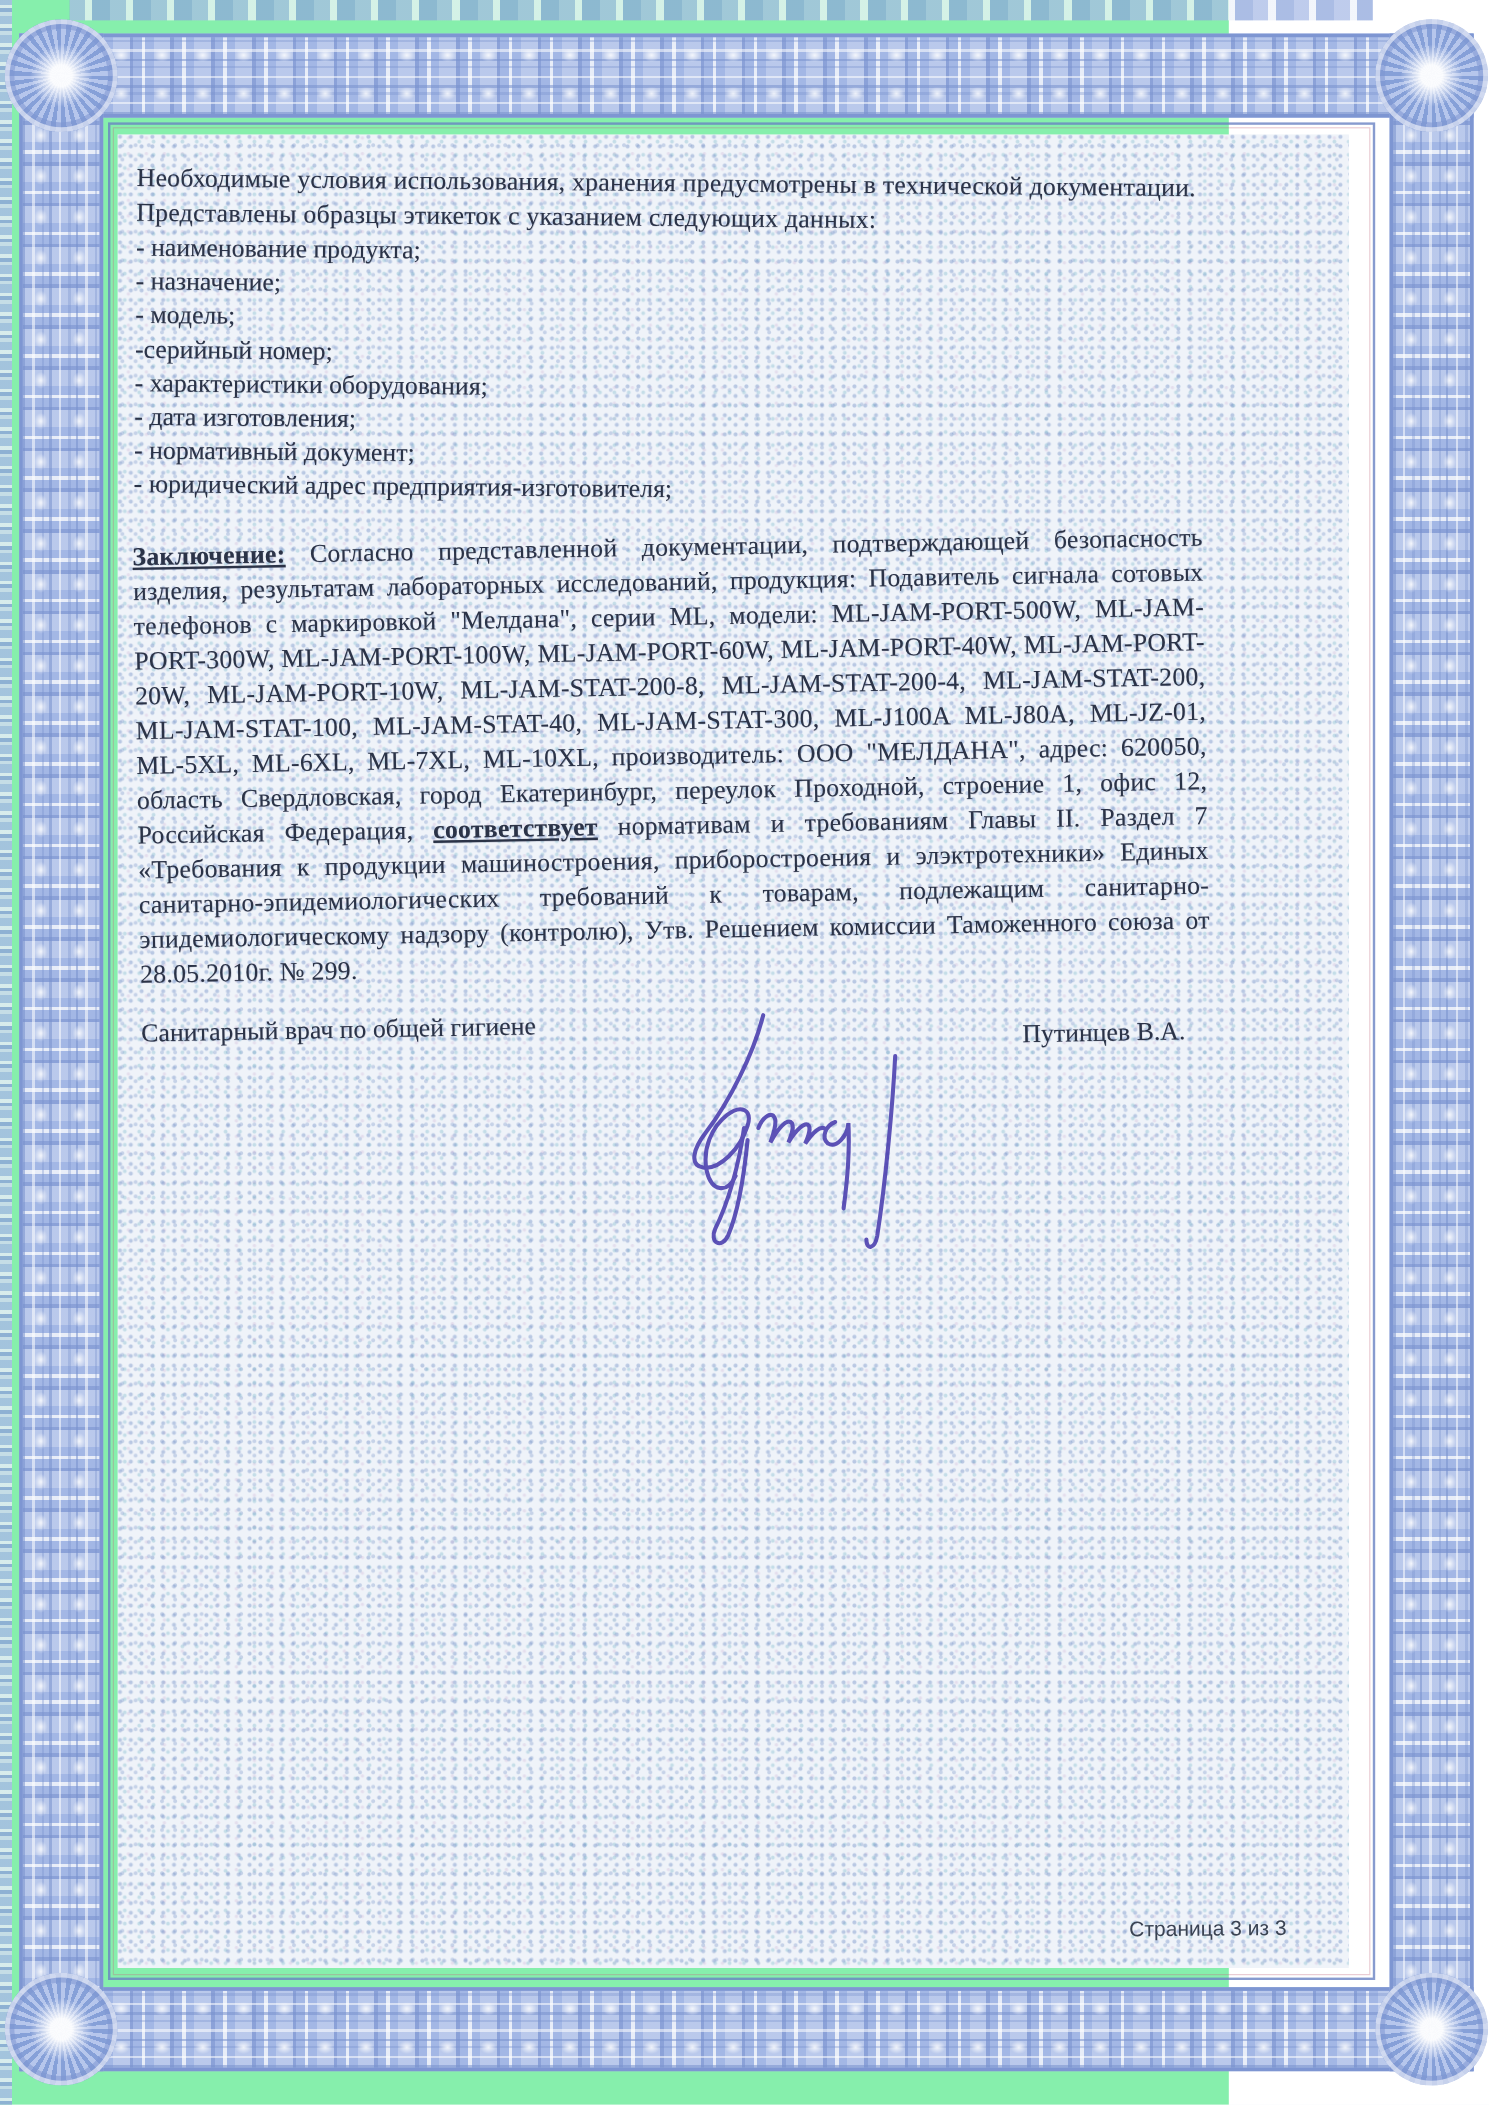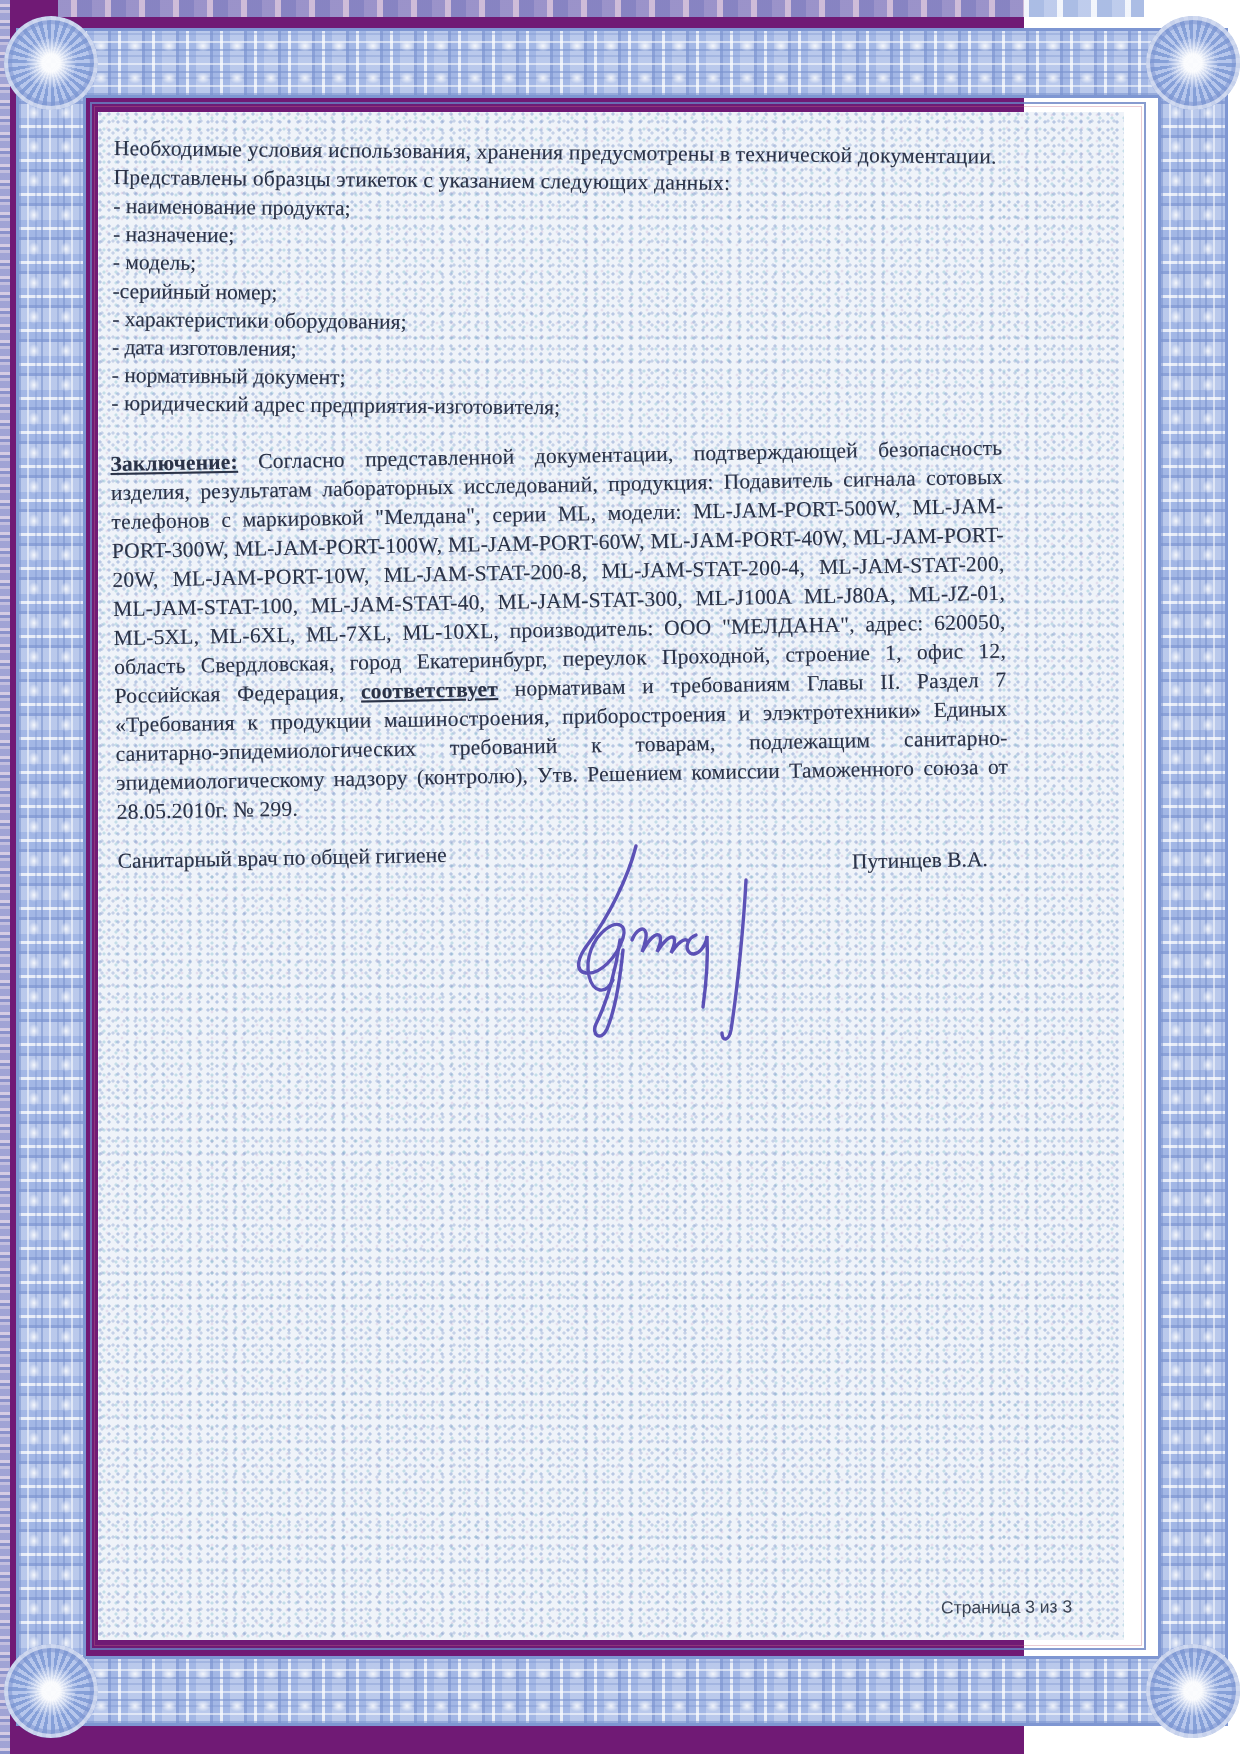--- a/index.html
+++ b/index.html
@@ -1,20 +1,20 @@
 <!DOCTYPE html>
 <html><head>
 <meta charset="utf-8">
 <style>
   html,body{margin:0;padding:0;}
   body{
     width:1241px;height:1754px;overflow:hidden;background:#ffffff;
     font-family:"Liberation Serif", serif;
   }
-  .scan{position:relative;width:1024px;height:1754px;background:#701a75;}
+  .scan{position:relative;width:1024px;height:1754px;background:#86efac;}
 
   
   .edge-strip-left{
     position:absolute;left:0;top:0;width:10px;height:1754px;opacity:.85;
     background:#b9c8ea;
     background-image:repeating-linear-gradient(0deg,
       rgba(110,140,205,.55) 0 3px, rgba(255,255,255,.65) 3px 6px,
       rgba(150,175,225,.45) 6px 13px, rgba(255,255,255,.35) 13px 16px);
   }
   .edge-strip-top{

